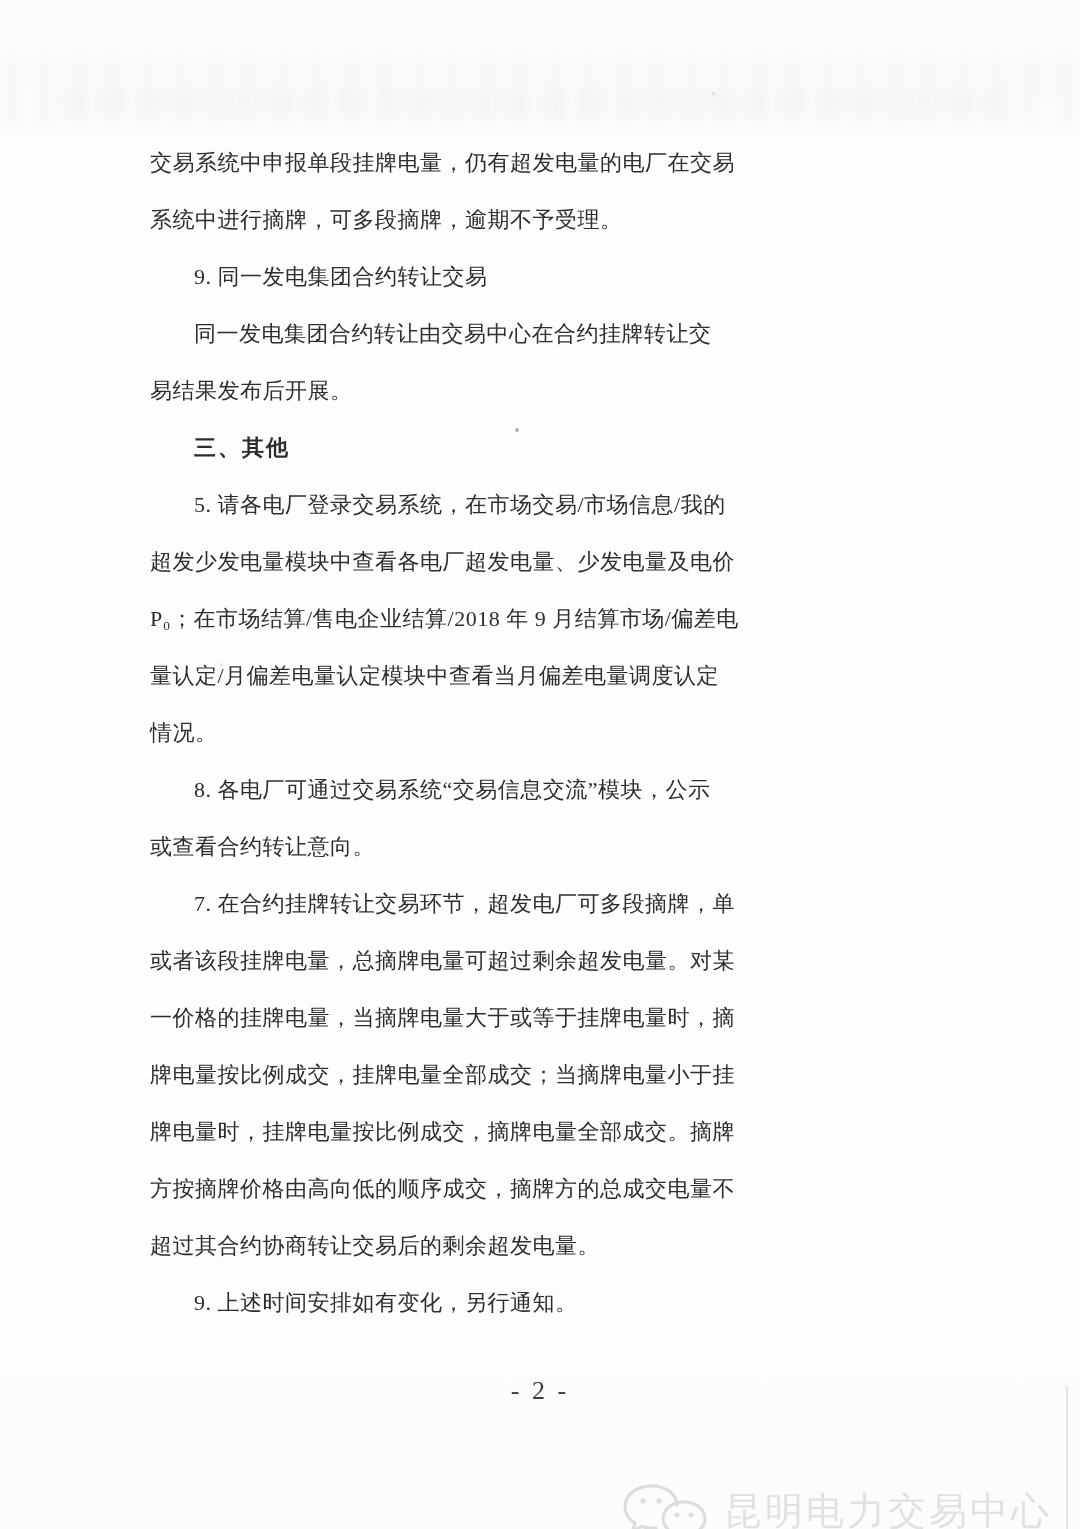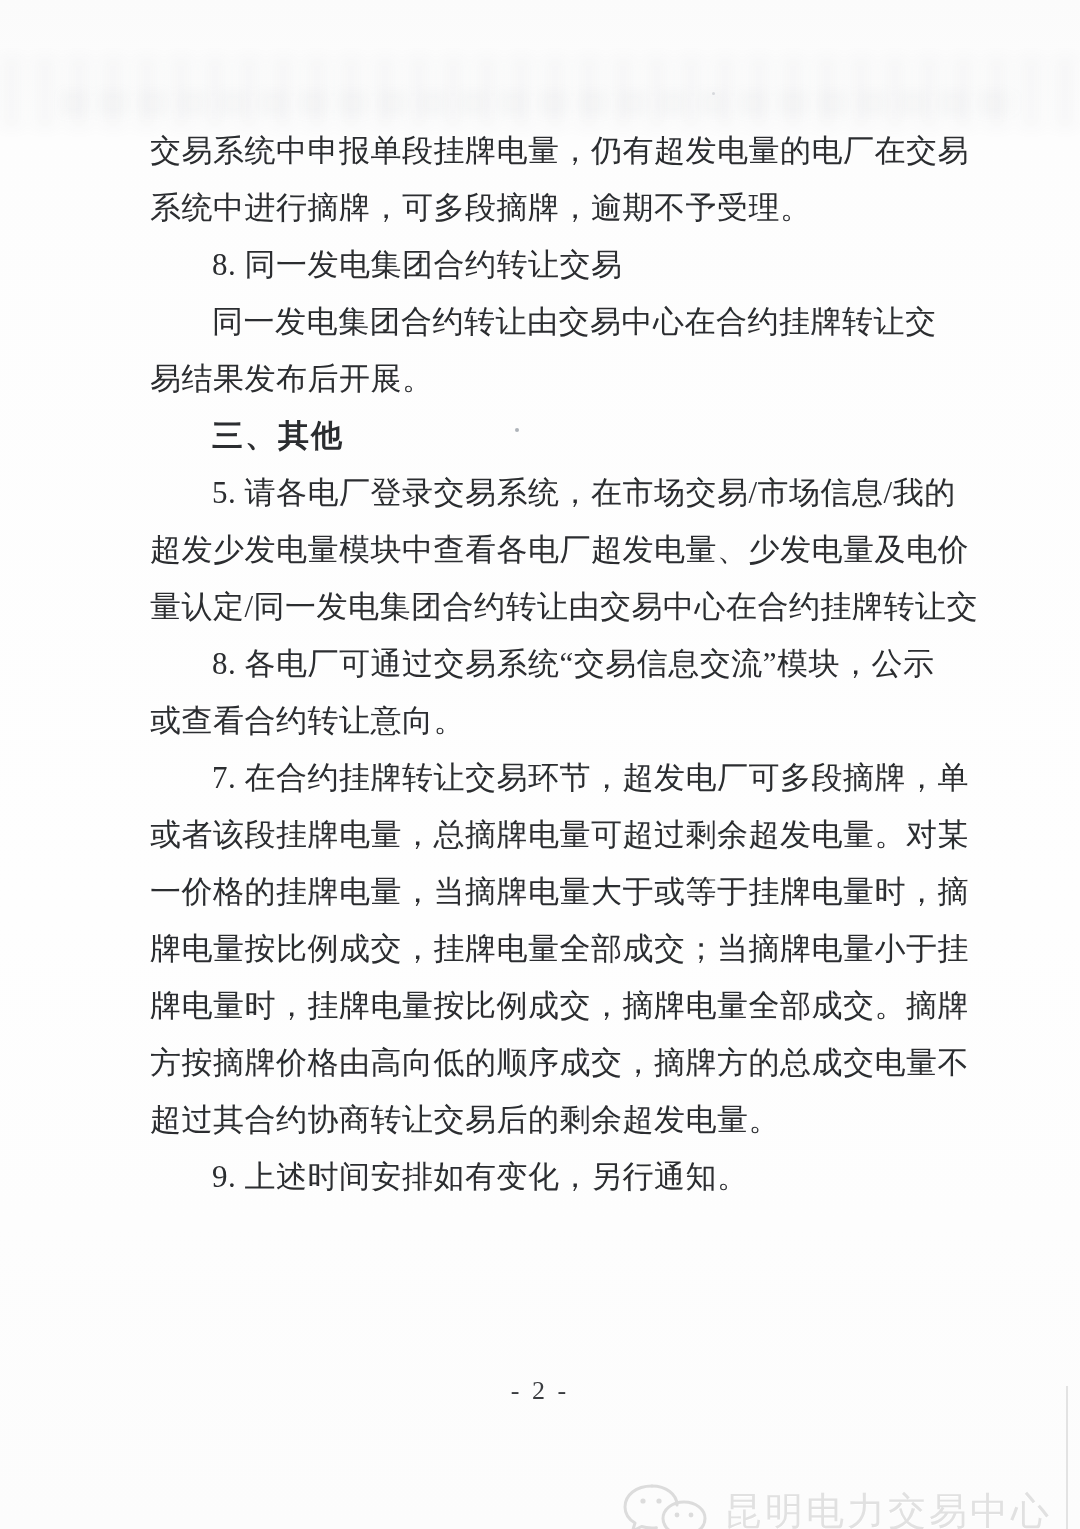--- a/index.html
+++ b/index.html
@@ -32,23 +32,23 @@
     left: 60px; top: 90px;
     width: 960px; height: 26px;
     background: repeating-linear-gradient(90deg,
         rgba(140,145,155,0.12) 0 26px,
         rgba(140,145,155,0.03) 26px 40px);
     filter: blur(5px);
     opacity: .35;
   }
   .doc-body {
     position: absolute;
-    left: 150px; top: 122px;
+    left: 150px; top: 134px;
     width: 768px;
-    font-size: 31px;
+    font-size: 22px;
     line-height: 57px;
     color: #2b2d30;
     letter-spacing: 0.5px;
   }
   .doc-line {
     text-align: justify;
     white-space: nowrap;
     height: 57px;
   }
   .doc-line.bold span {
@@ -97,27 +97,29 @@
 <body>
 
 <div class="page">
 
   <div class="bleed"></div>
   <div class="bleed2"></div>
 
   <div class="doc-body">
       <div class="doc-line"><span>交易系统中申报单段挂牌电量，仍有超发电量的电厂在交易</span></div>
       <div class="doc-line"><span>系统中进行摘牌，可多段摘牌，逾期不予受理。</span></div>
-      <div class="doc-line" style="text-indent: 2em;"><span>8. 同一发电集团合约转让交易</span></div>
+      <div class="doc-line" style="text-indent: 2em;"><span>9. 同一发电集团合约转让交易</span></div>
       <div class="doc-line" style="text-indent: 2em;"><span>同一发电集团合约转让由交易中心在合约挂牌转让交</span></div>
       <div class="doc-line"><span>易结果发布后开展。</span></div>
       <div class="doc-line bold" style="text-indent: 2em;"><span>三、其他</span></div>
       <div class="doc-line" style="text-indent: 2em;"><span>5. 请各电厂登录交易系统，在市场交易/市场信息/我的</span></div>
       <div class="doc-line"><span>超发少发电量模块中查看各电厂超发电量、少发电量及电价</span></div>
-      <div class="doc-line"><span>量认定/同一发电集团合约转让由交易中心在合约挂牌转让交</span></div>
+      <div class="doc-line"><span>P₀；在市场结算/售电企业结算/2018 年 9 月结算市场/偏差电</span></div>
+      <div class="doc-line"><span>量认定/月偏差电量认定模块中查看当月偏差电量调度认定</span></div>
+      <div class="doc-line"><span>情况。</span></div>
       <div class="doc-line" style="text-indent: 2em;"><span>8. 各电厂可通过交易系统“交易信息交流”模块，公示</span></div>
       <div class="doc-line"><span>或查看合约转让意向。</span></div>
       <div class="doc-line" style="text-indent: 2em;"><span>7. 在合约挂牌转让交易环节，超发电厂可多段摘牌，单</span></div>
       <div class="doc-line"><span>或者该段挂牌电量，总摘牌电量可超过剩余超发电量。对某</span></div>
       <div class="doc-line"><span>一价格的挂牌电量，当摘牌电量大于或等于挂牌电量时，摘</span></div>
       <div class="doc-line"><span>牌电量按比例成交，挂牌电量全部成交；当摘牌电量小于挂</span></div>
       <div class="doc-line"><span>牌电量时，挂牌电量按比例成交，摘牌电量全部成交。摘牌</span></div>
       <div class="doc-line"><span>方按摘牌价格由高向低的顺序成交，摘牌方的总成交电量不</span></div>
       <div class="doc-line"><span>超过其合约协商转让交易后的剩余超发电量。</span></div>
       <div class="doc-line" style="text-indent: 2em;"><span>9. 上述时间安排如有变化，另行通知。</span></div>

